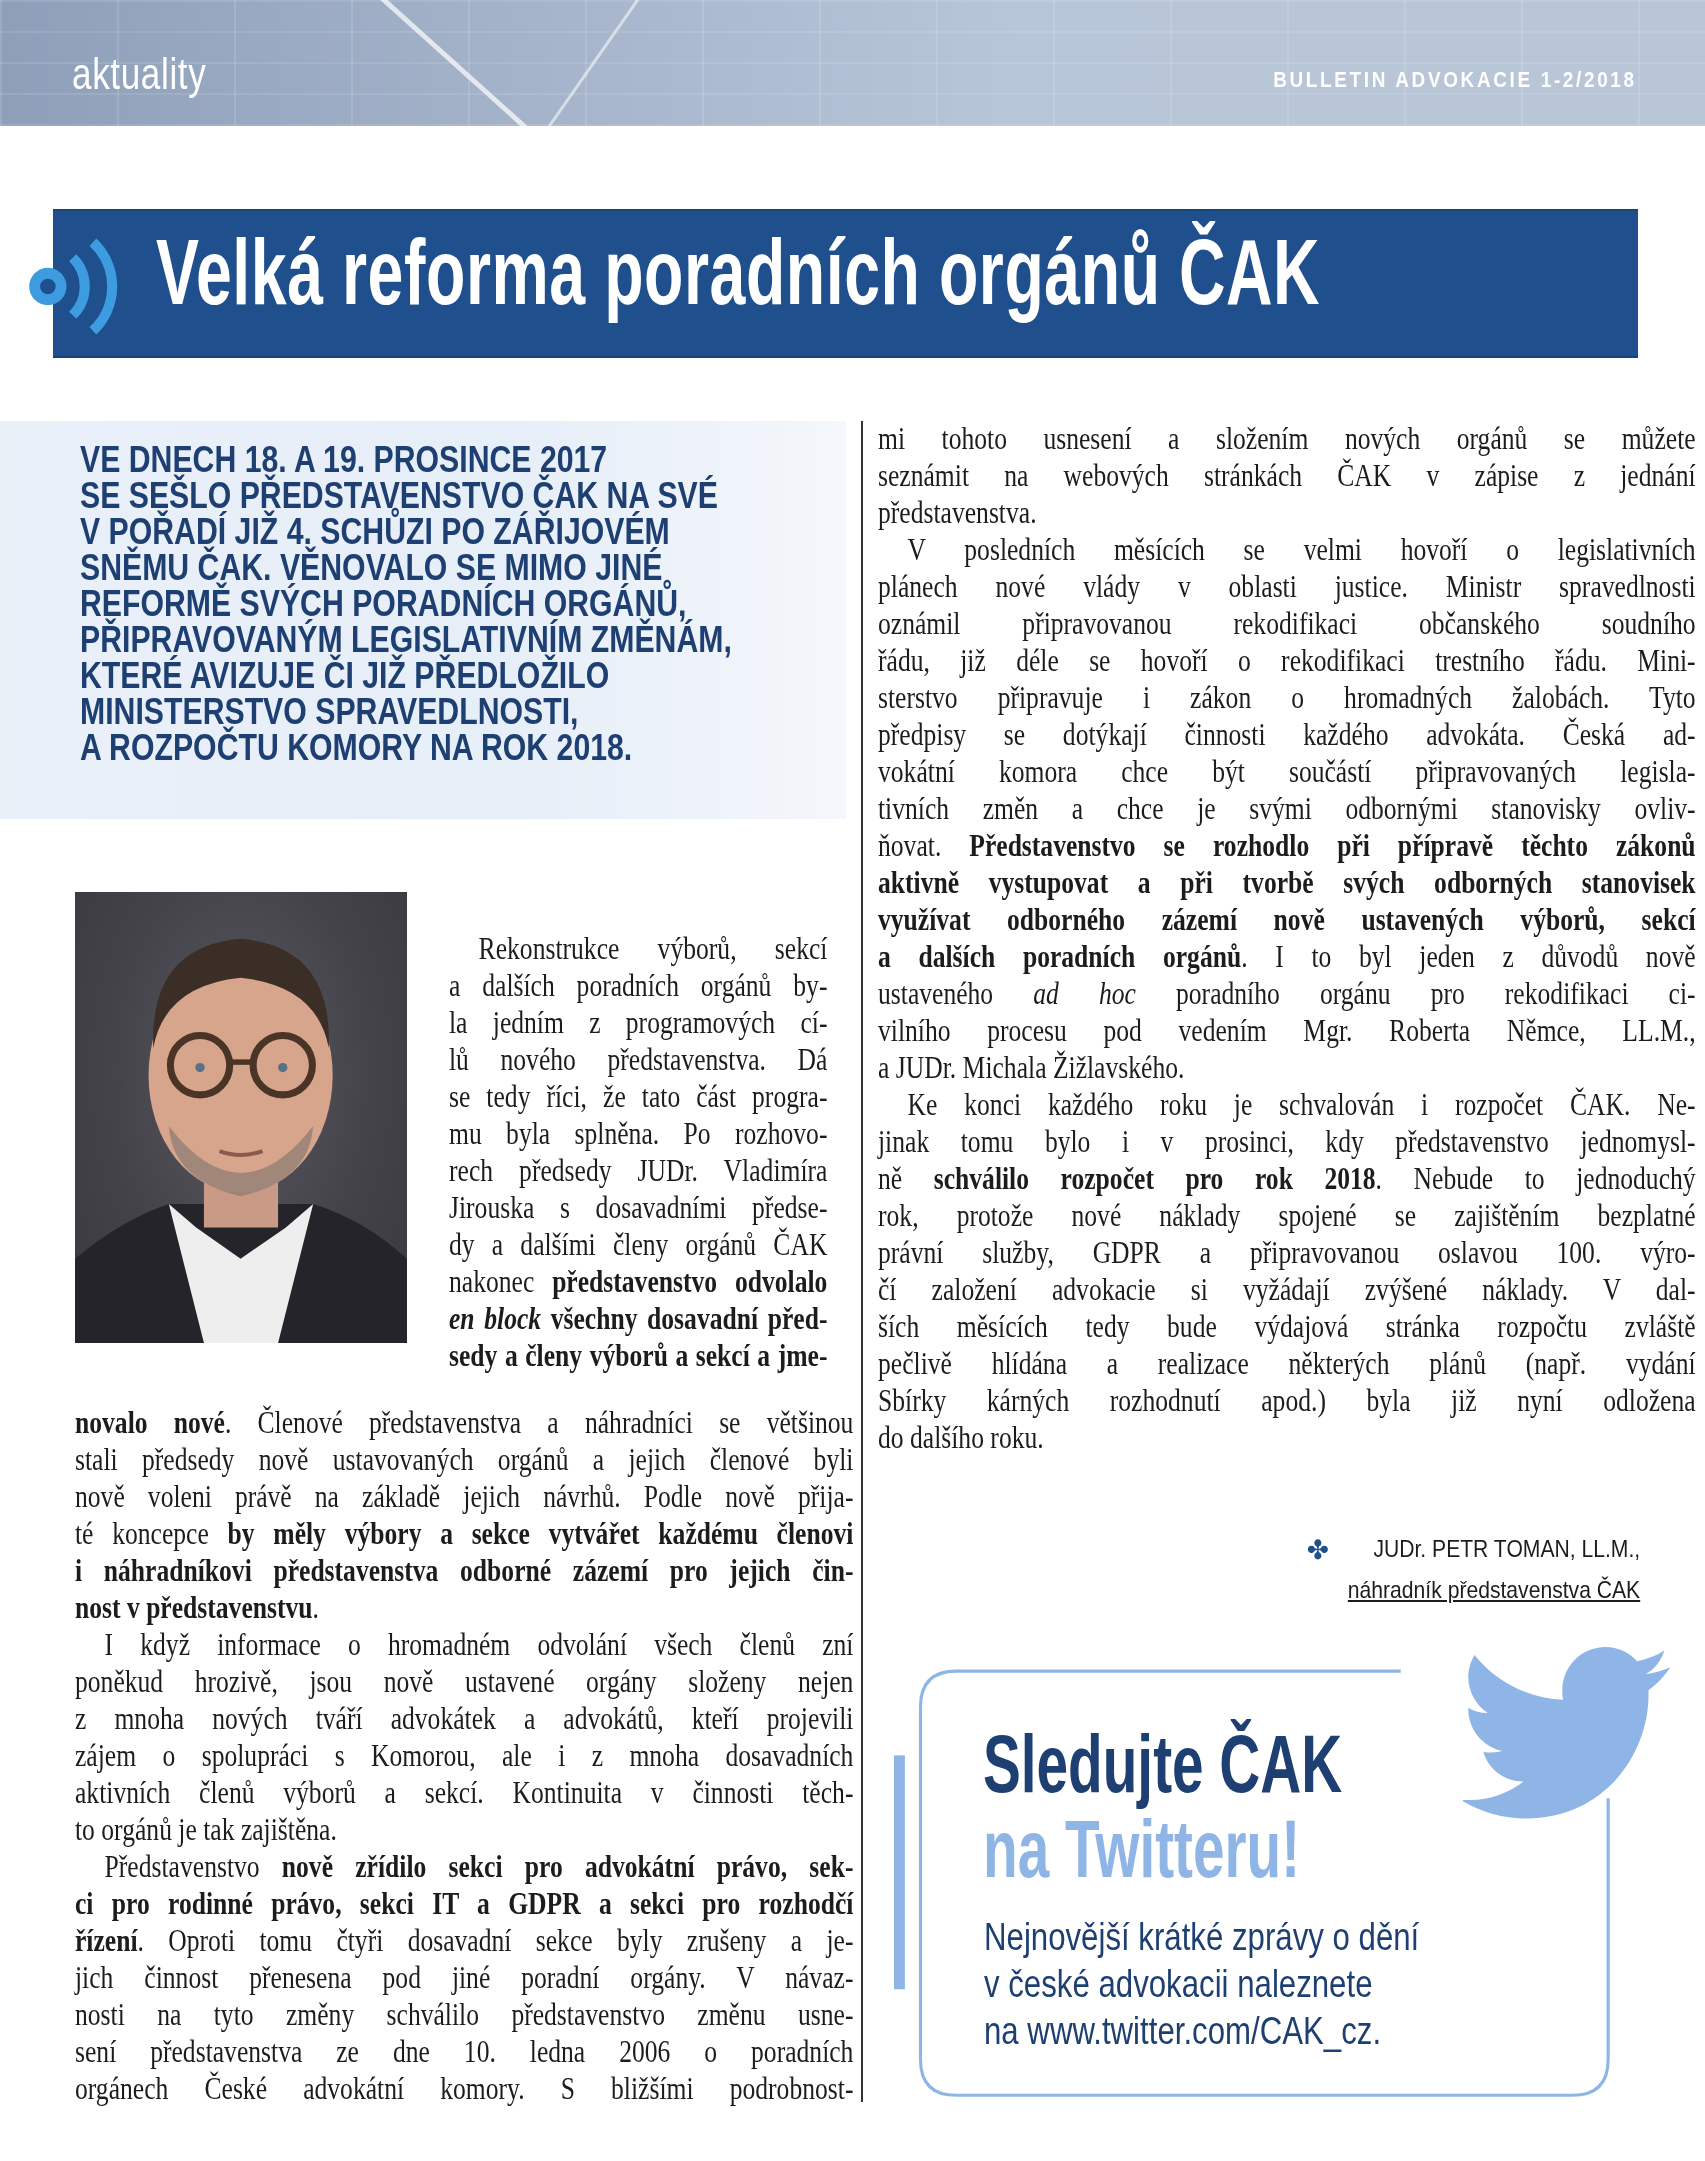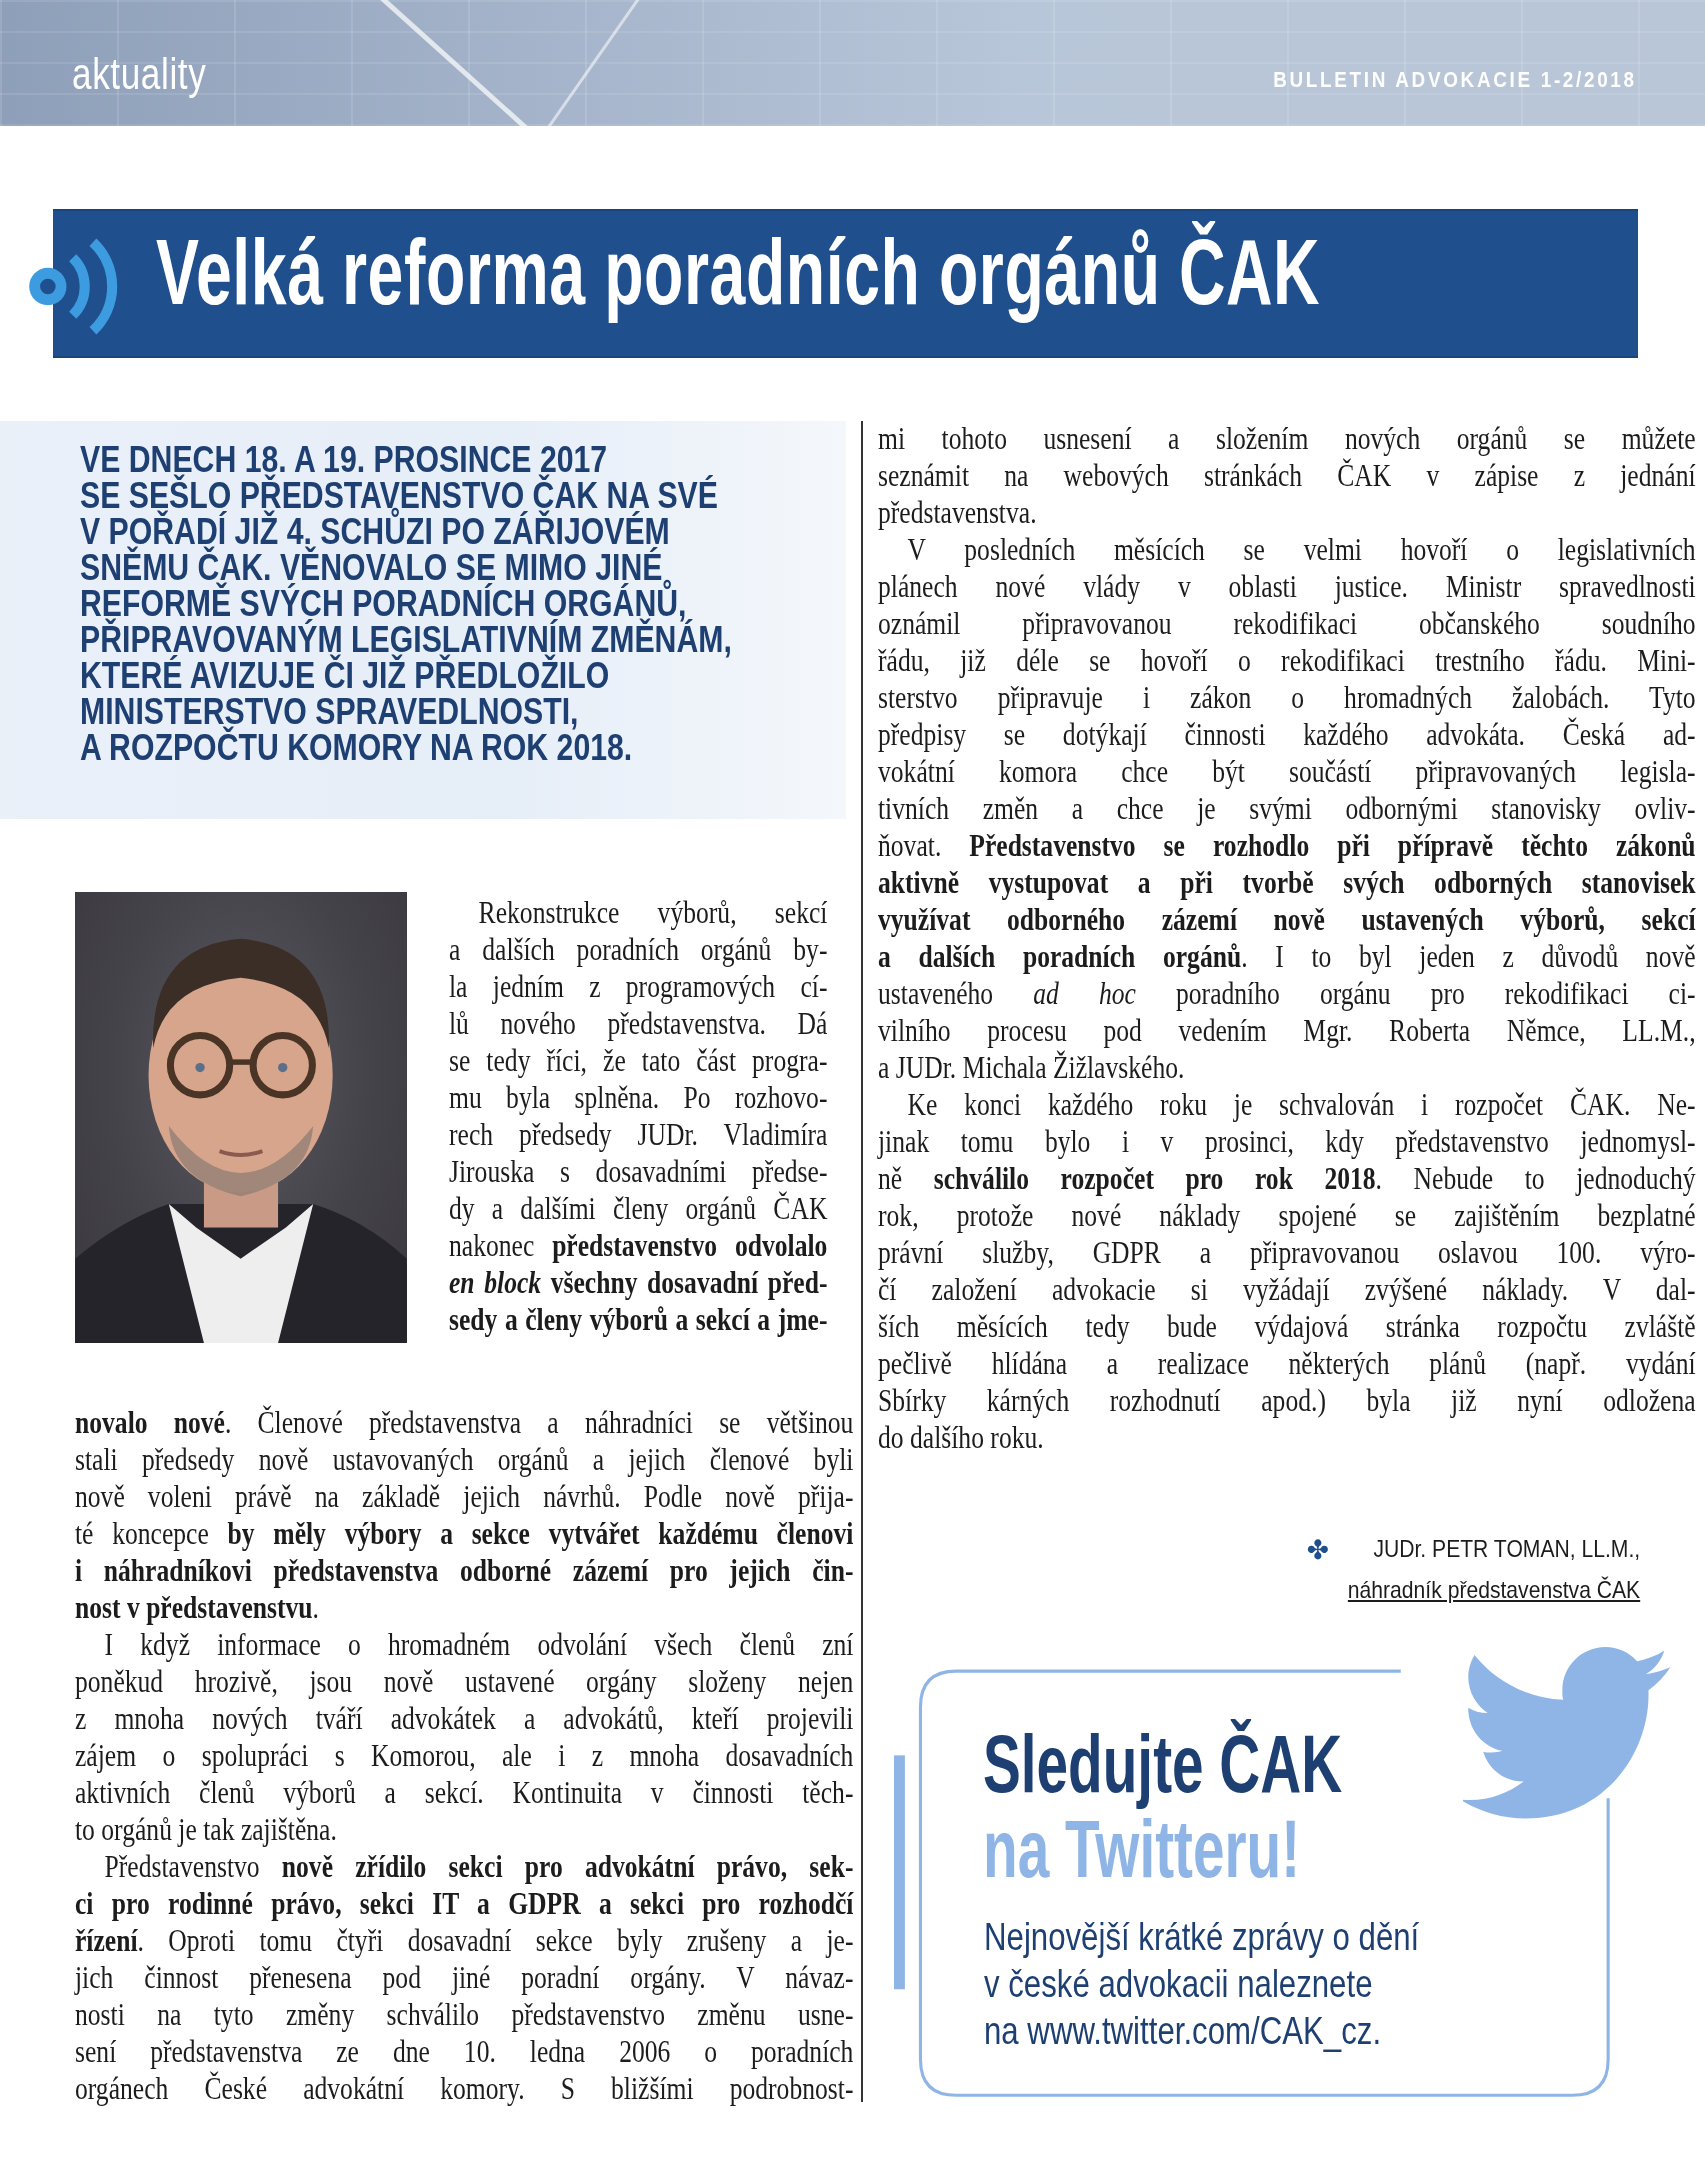--- a/index.html
+++ b/index.html
@@ -73,21 +73,21 @@
     background: radial-gradient(ellipse at 50% 40%, #5a5860 0%, #45434a 55%, #3a383e 100%);
     overflow: hidden;
   }
   
   .body-text {
     position: absolute; font-size: 32px; line-height: 37px; color: #1c1c1c;
     text-align: justify;
   }
   .body-text b { font-weight: bold; }
   .cond { display: block; transform: scaleX(0.80); transform-origin: left top; }
-  .col1-upper { left: 449px; top: 894px; width: 473px; }
+  .col1-upper { left: 449px; top: 930px; width: 473px; }
   .col1-upper .cond { width: 473px; }
   .col1-lower { left: 75px; top: 1404px; width: 973px; }
   .col1-lower .cond { width: 973px; }
   .col2 { left: 878px; top: 420px; width: 1022px; }
   .col2 .cond { width: 1022px; }
   .line { display: block; white-space: nowrap; text-align-last: justify; text-align: justify; }
   .line.last { text-align-last: left; }
   .line.ind { padding-left: 37px; }
   
   .signature {

